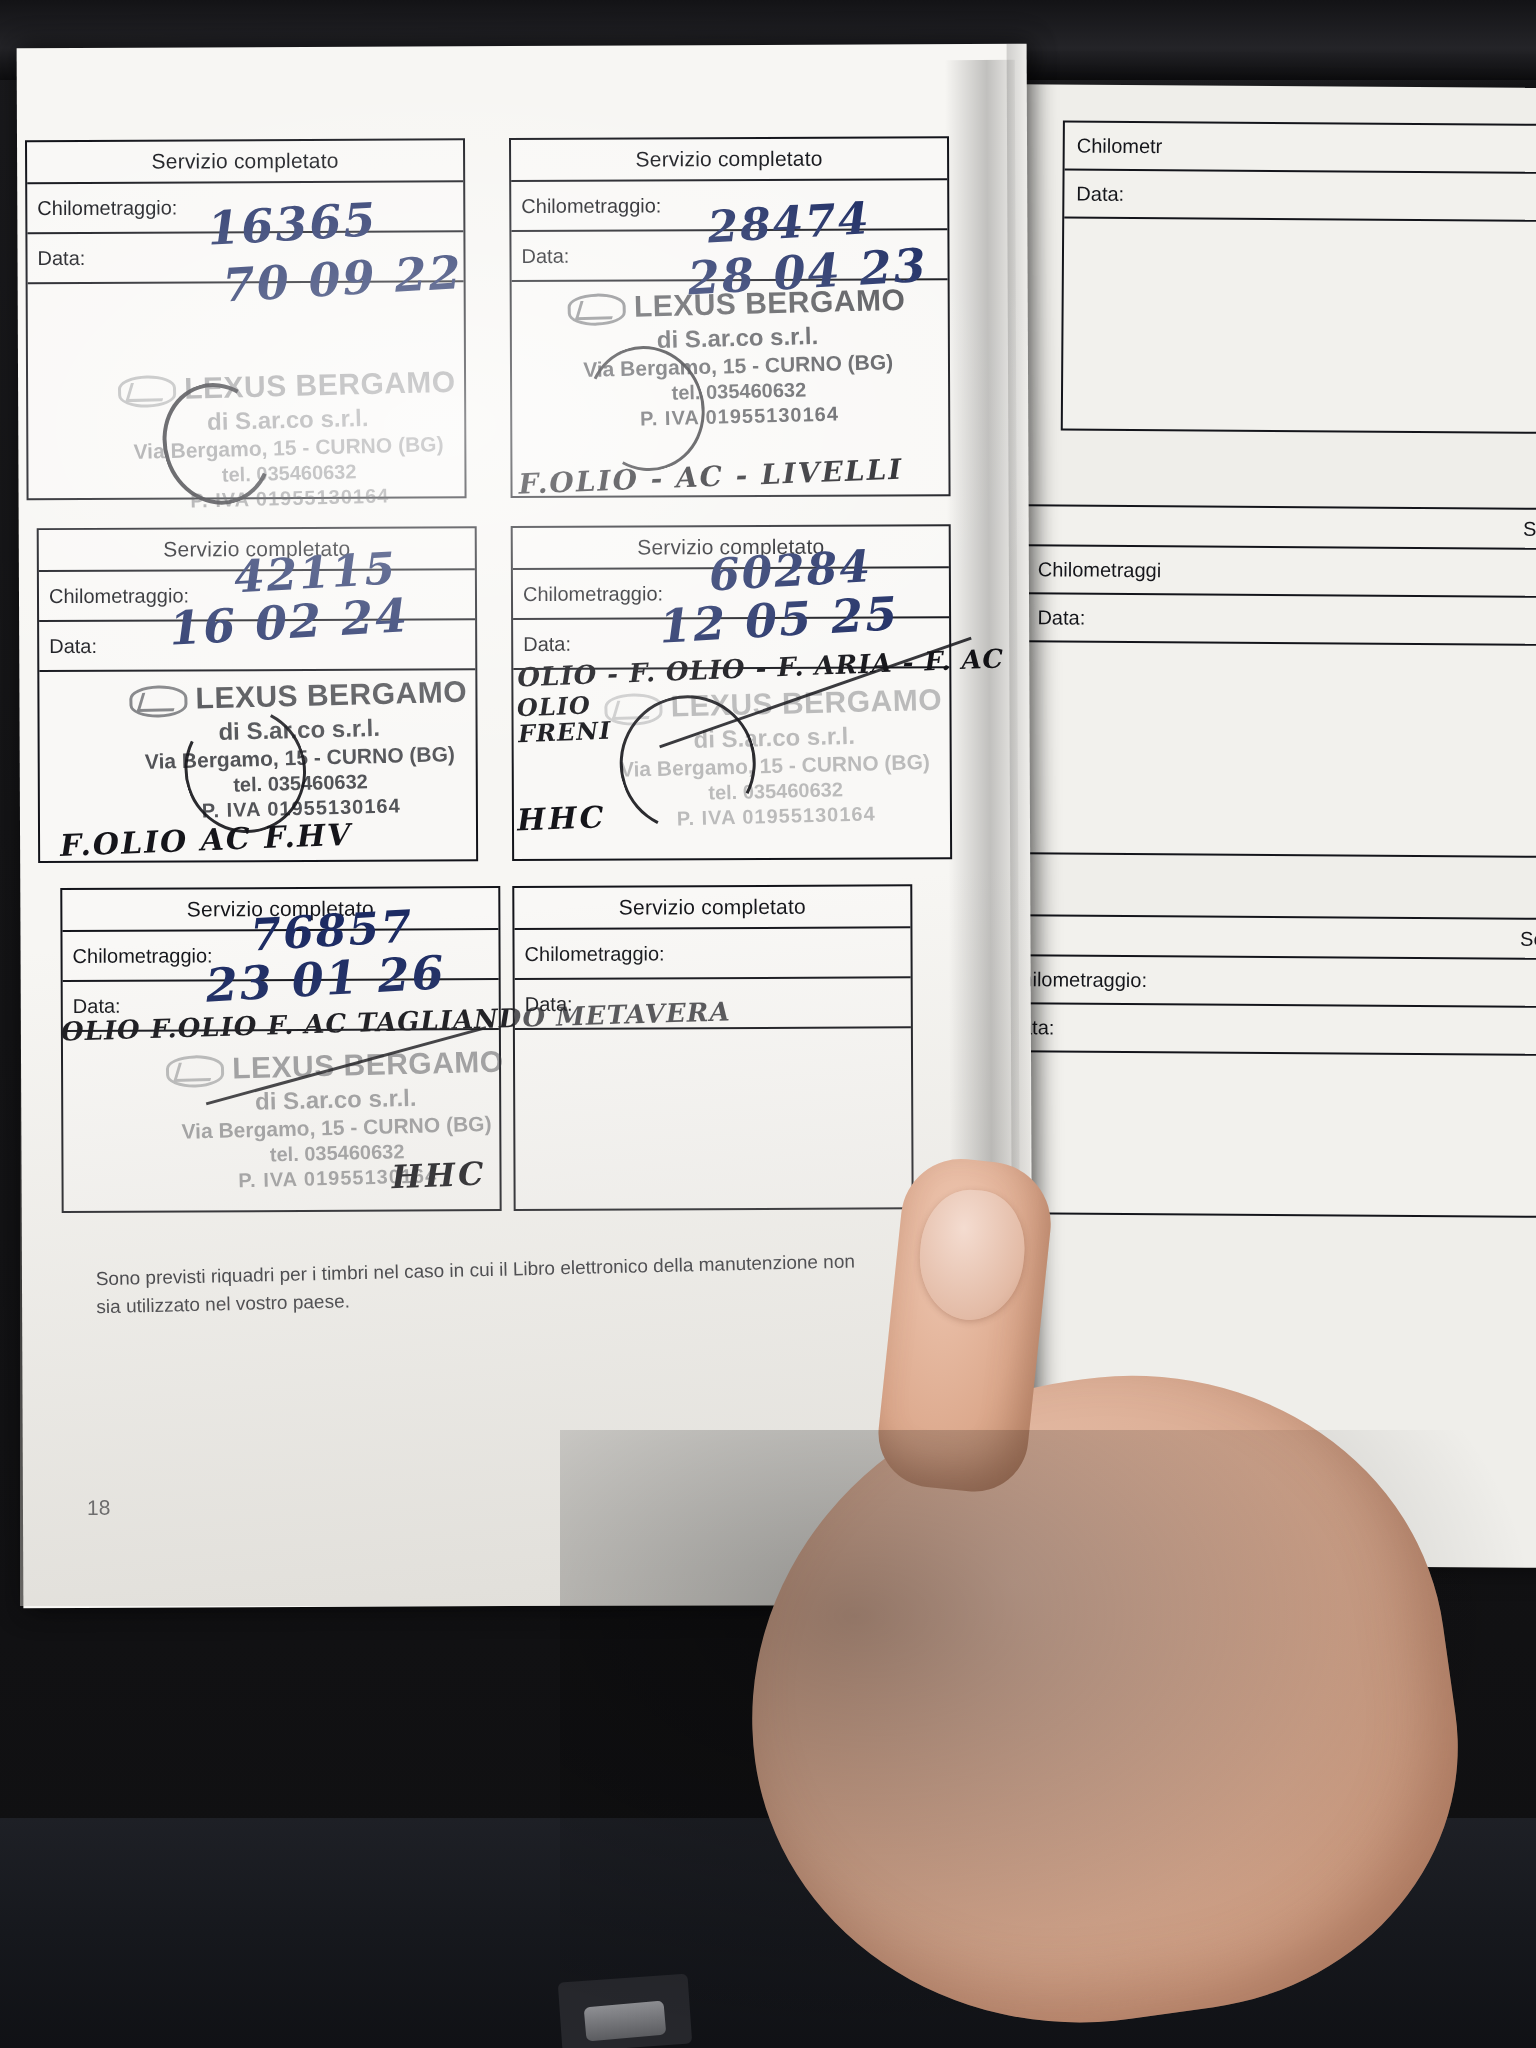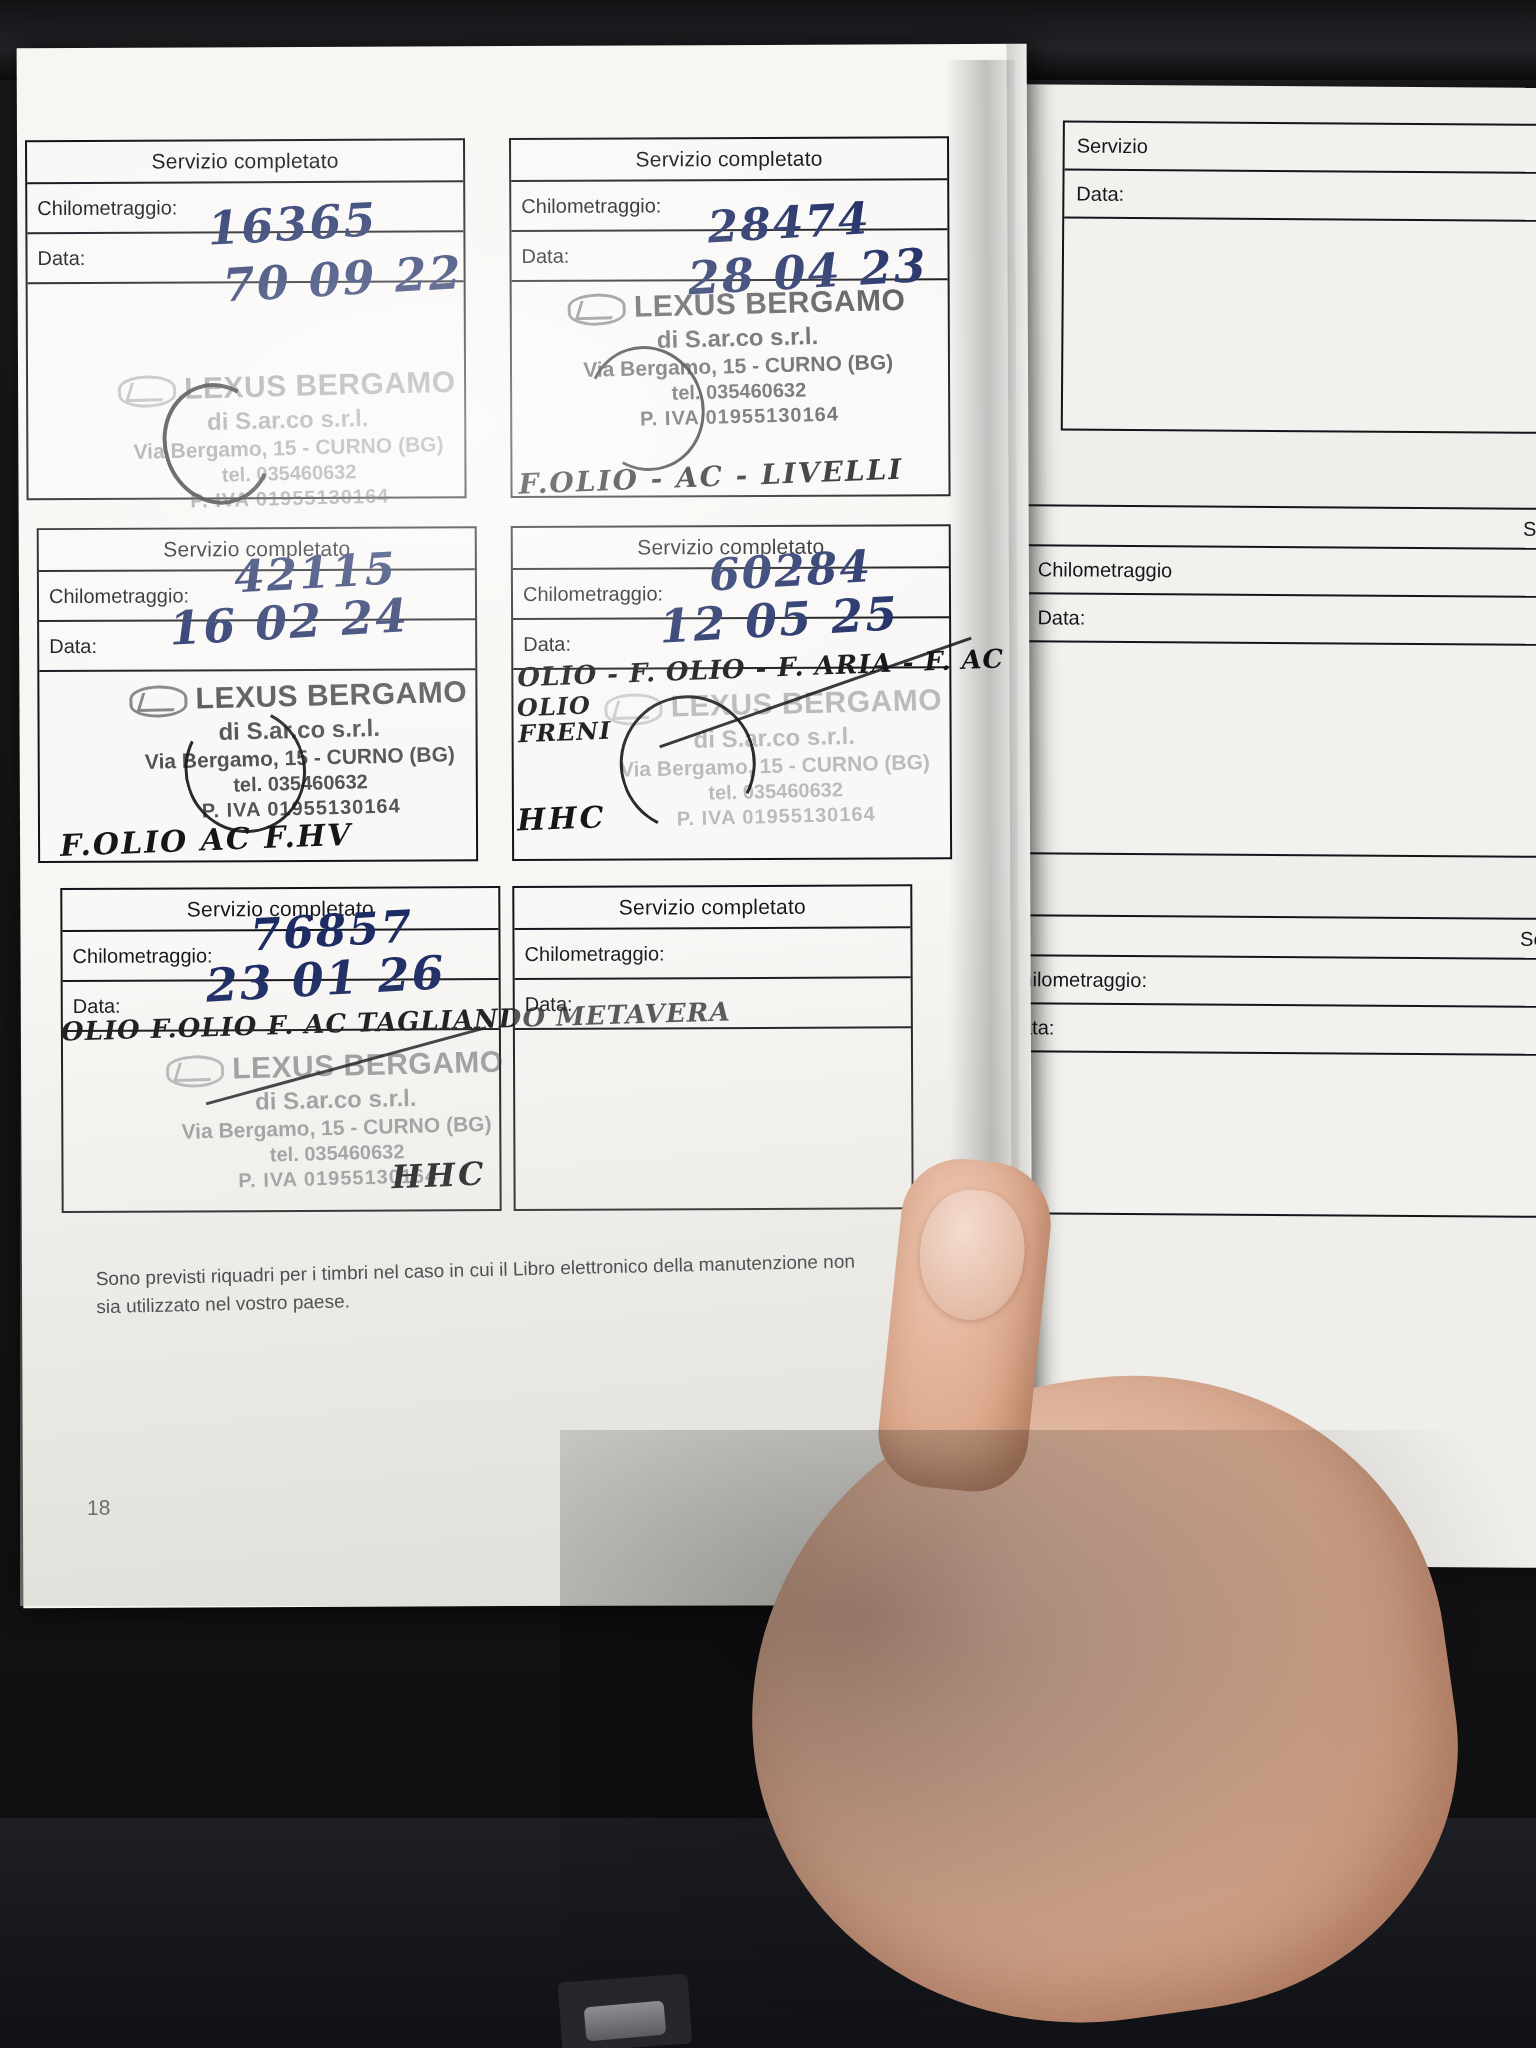--- a/index.html
+++ b/index.html
@@ -192,33 +192,33 @@
 
 <div class="bg-strip"></div>
 <div class="bg-top"></div>
 <div class="bg-bottom"></div>
 <div class="seat-belt"></div>
 <div class="buckle"></div>
 
 <div class="page-right">
   <div class="rbox" style="left:58px;top:36px;width:520px;height:310px;">
     <div class="rrow">
-        <span>Servizio</span>
+        <span>Chilometr</span>
       </div>
     <div class="rrow">
         <span>Data:</span>
       </div>
   </div>
 
   <div class="rbox" style="left:22px;top:420px;width:556px;height:350px;">
     <div class="rhdr">
         <span>Serv</span>
       </div>
     <div class="rrow">
-        <span>Chilometraggio</span>
+        <span>Chilometraggi</span>
       </div>
     <div class="rrow">
         <span>Data:</span>
       </div>
   </div>
 
   <div class="rbox" style="left:-6px;top:830px;width:584px;height:300px;">
     <div class="rhdr">
         <span>Serv</span>
       </div>

